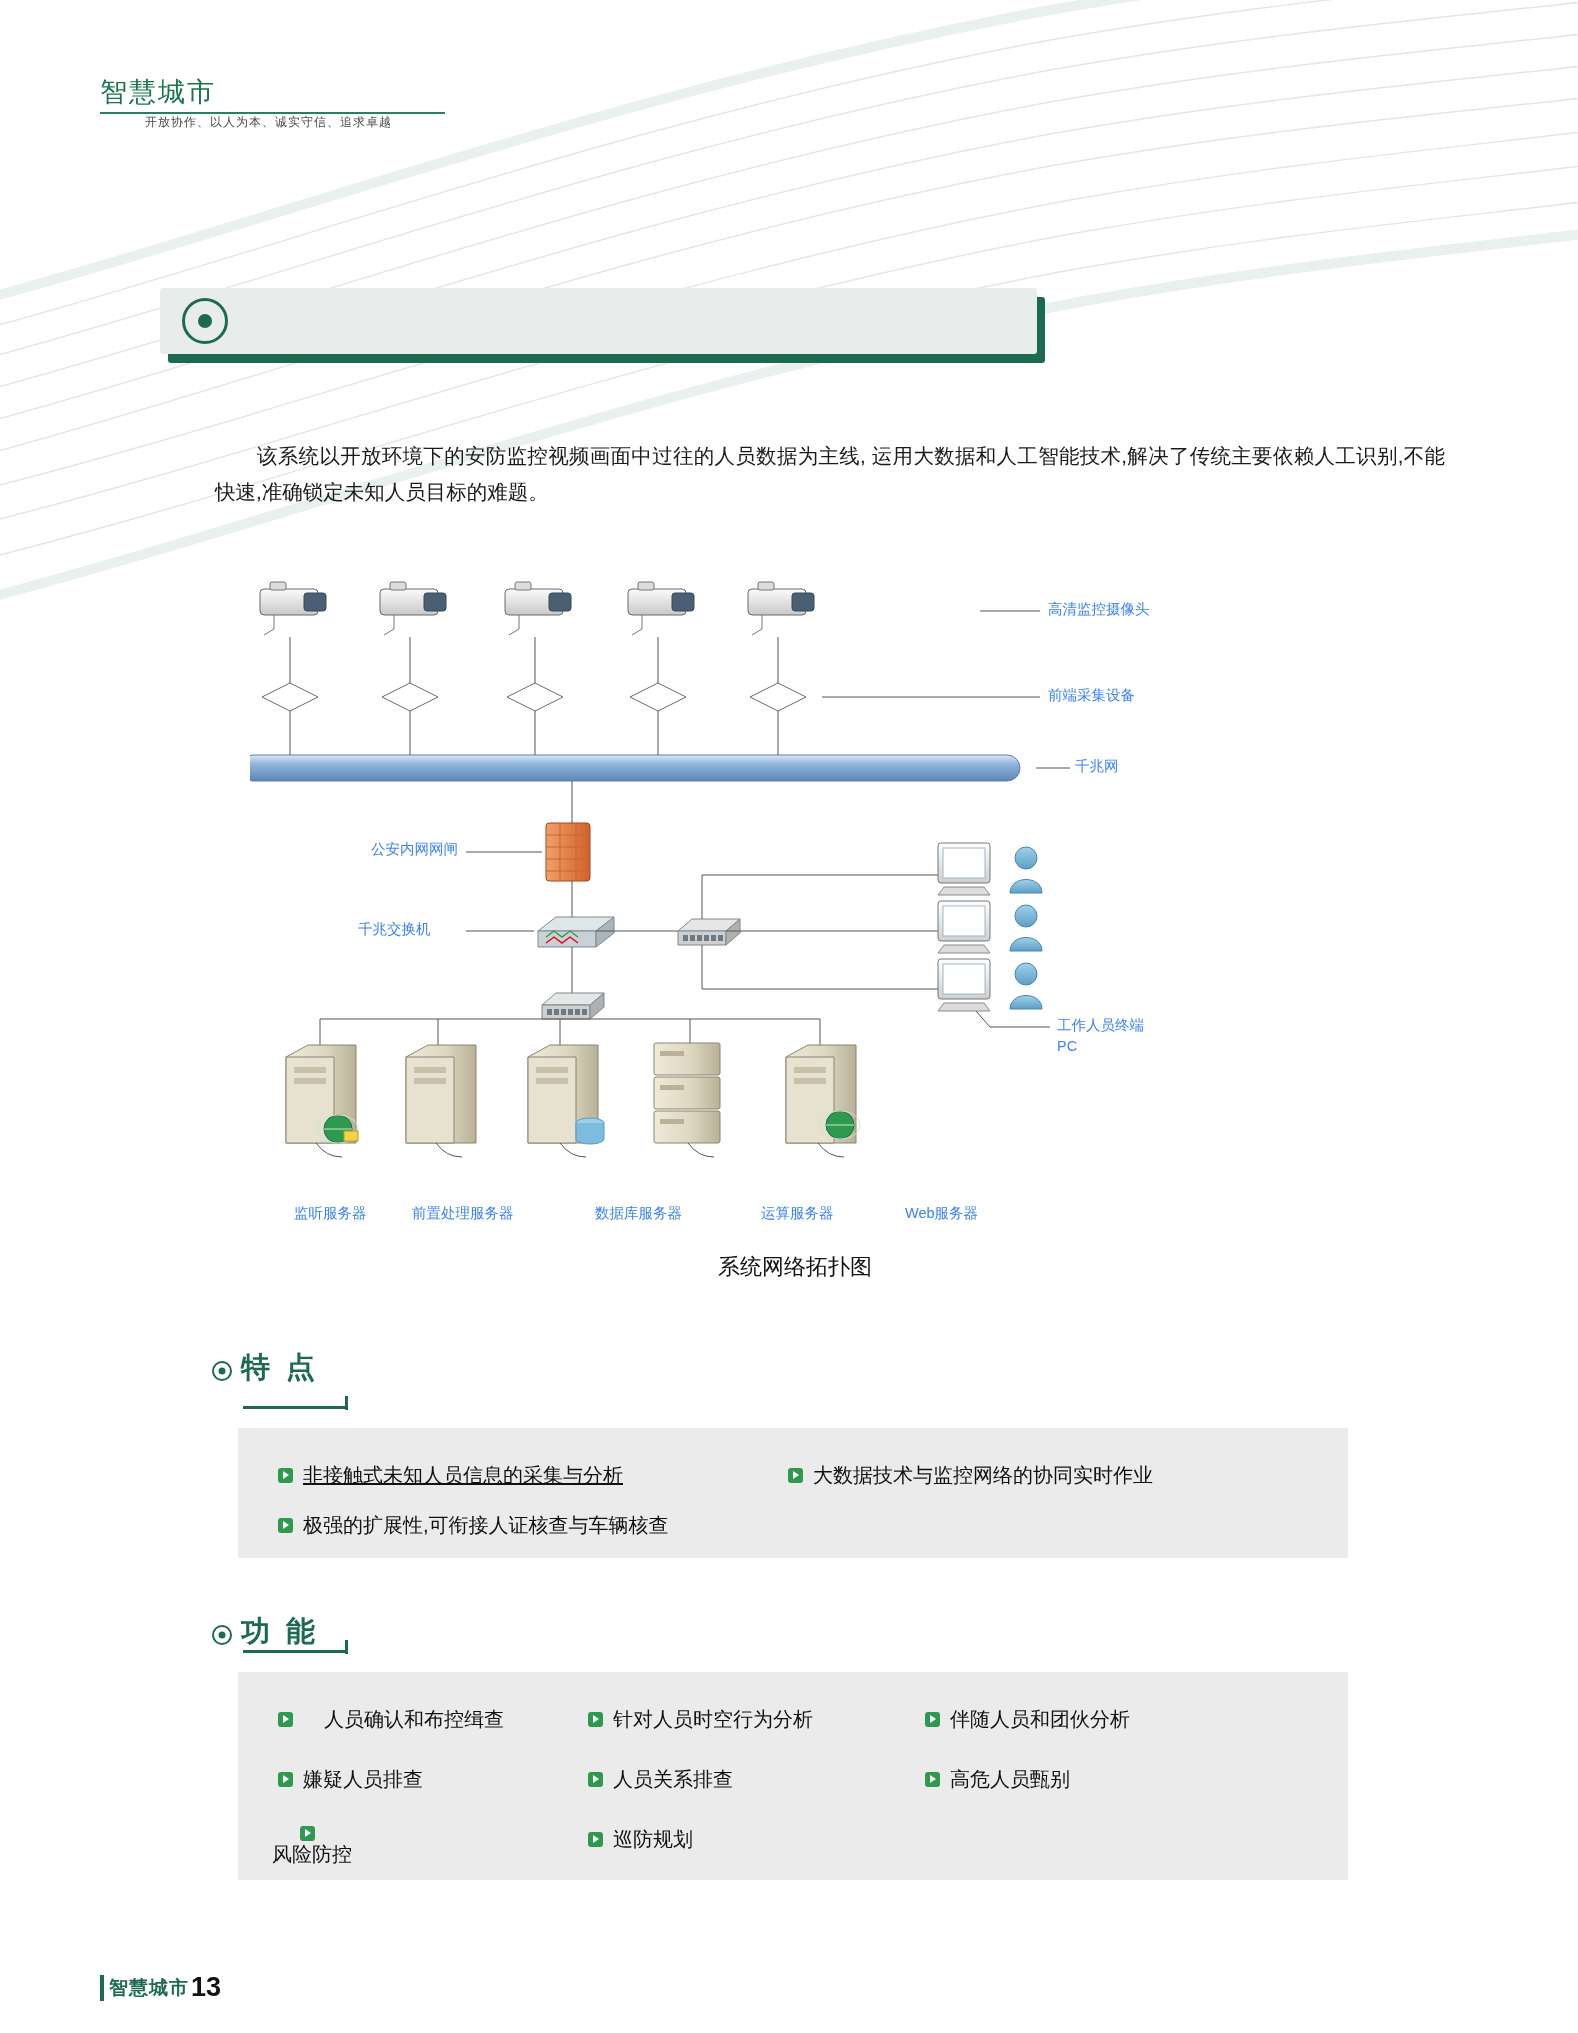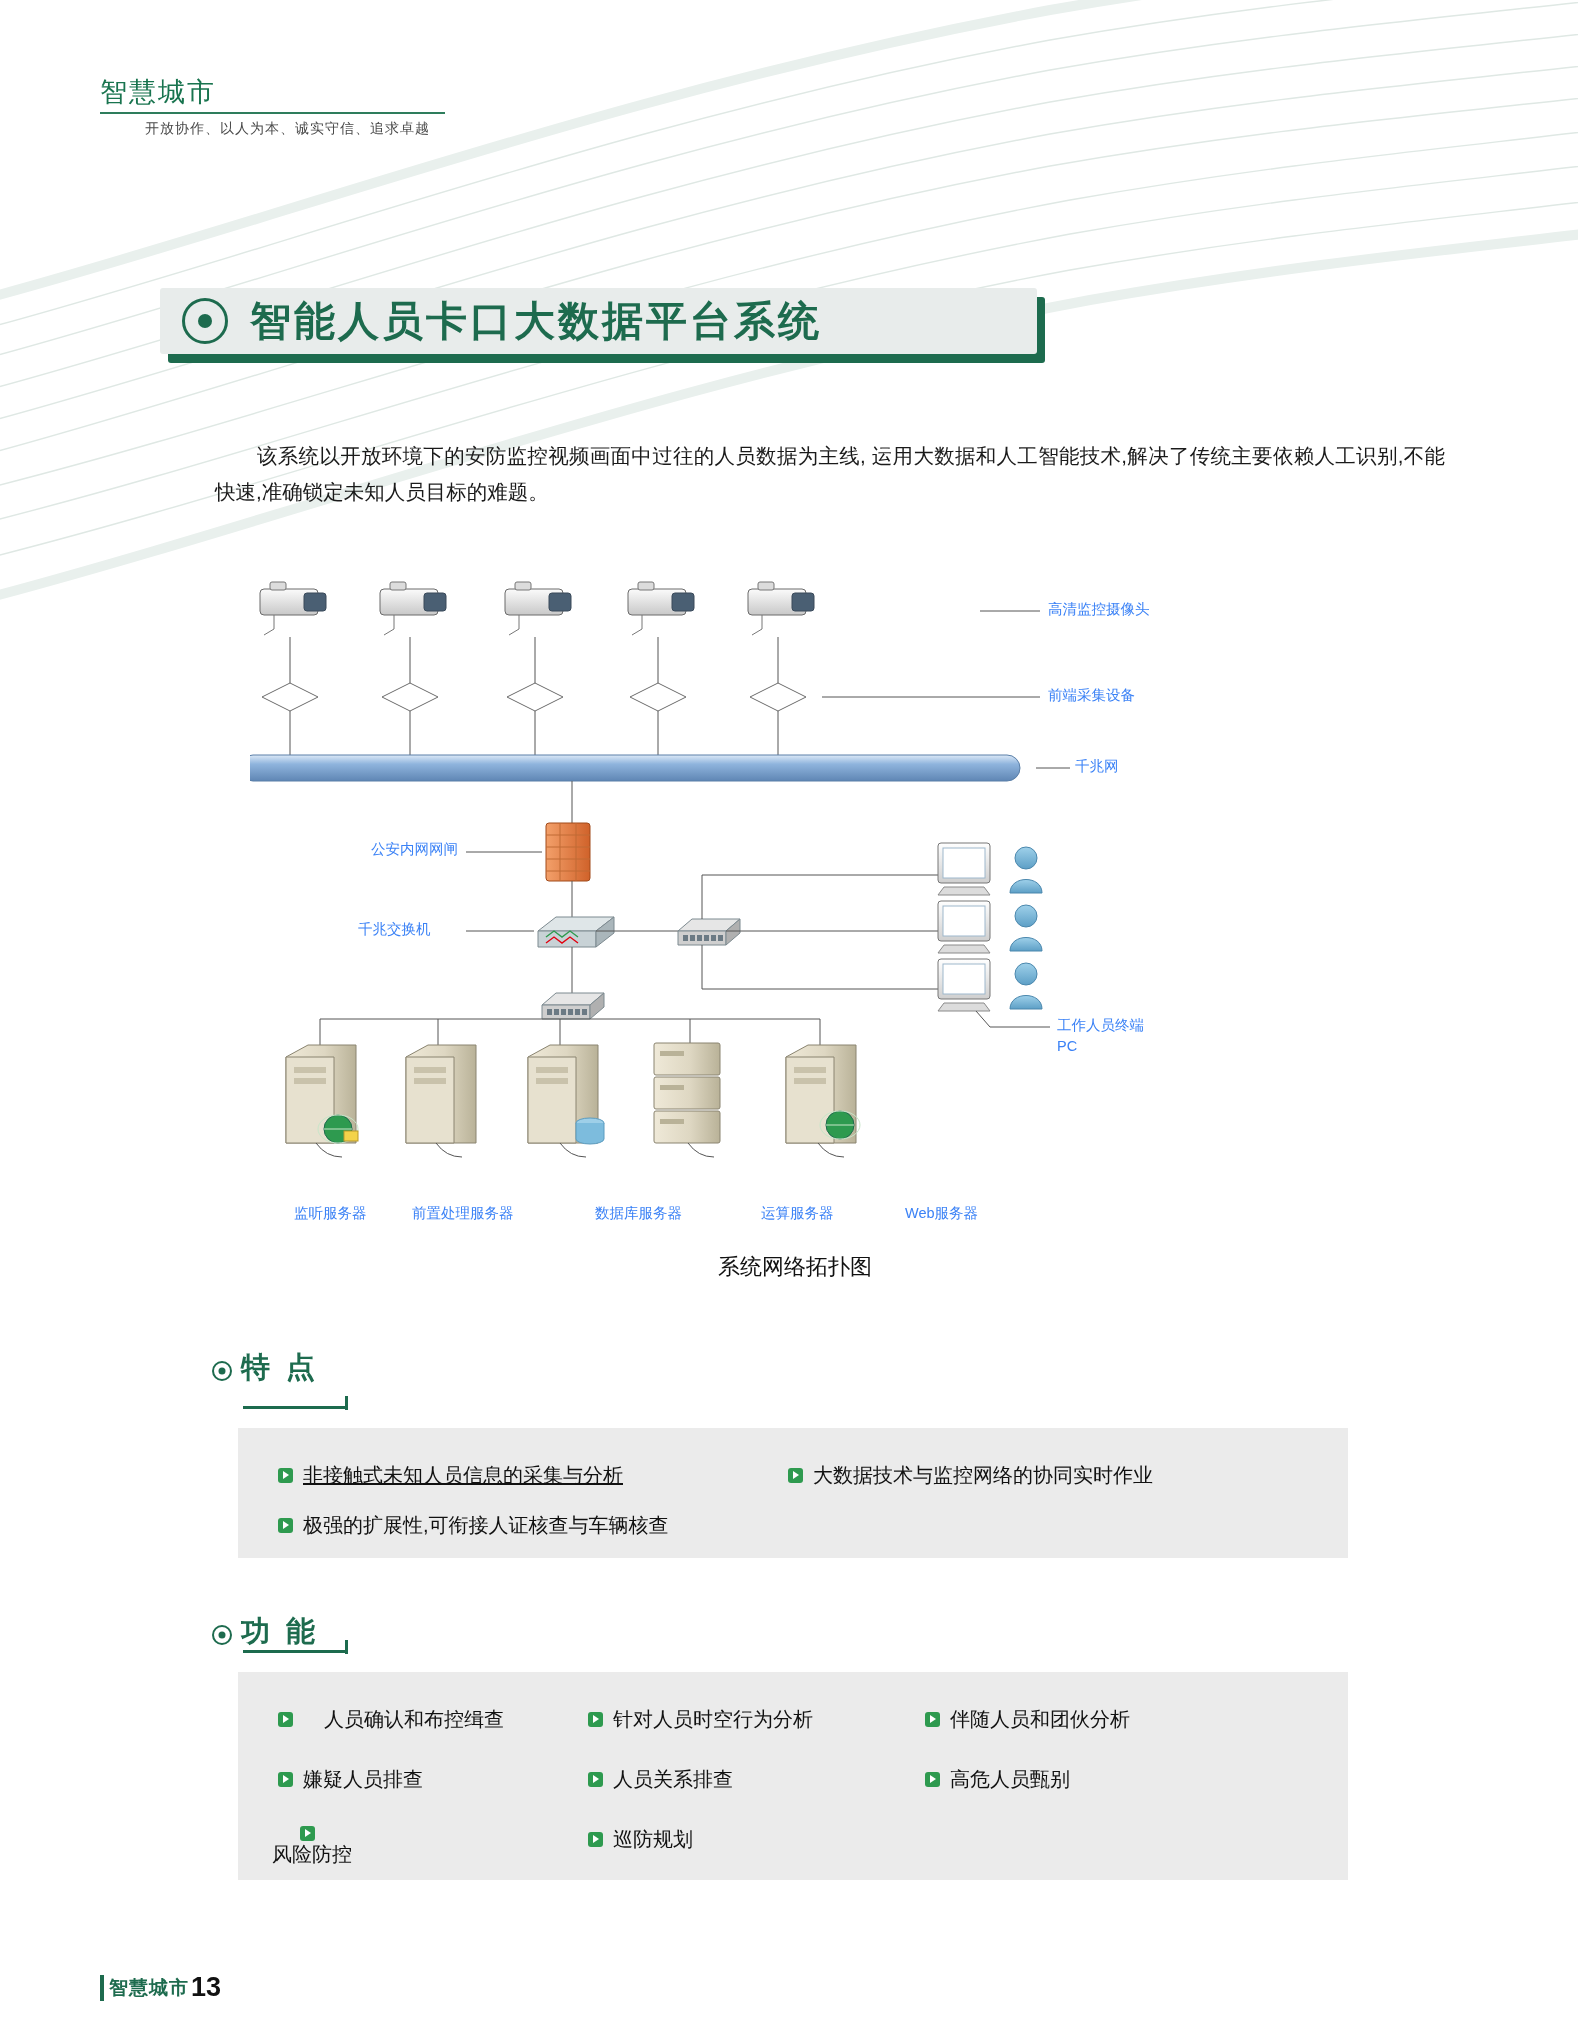--- a/index.html
+++ b/index.html
@@ -35,24 +35,23 @@
     font-weight: normal;
     line-height: 1.1;
   }
   .brand-rule {
     width: 345px;
     height: 2px;
     background: #2e7d5c;
     margin-top: 4px;
   }
   .brand-sub {
-    font-size: 14px;
+    font-size: 12px;
     color: #4a4a4a;
     letter-spacing: 1px;
-    margin-top: 6px;
     margin-left: 45px;
   }
 
   
   .banner {
     position: absolute;
     left: 160px;
     top: 288px;
     width: 885px;
     height: 72px;
@@ -256,21 +255,20 @@
 <div class="brand">
   <div class="brand-title">智慧城市</div>
   <div class="brand-rule"></div>
   <div class="brand-sub">开放协作、以人为本、诚实守信、追求卓越</div>
 </div>
 
 <div class="banner">
   <div class="banner-shadow"></div>
   <div class="banner-body">
     <div class="banner-icon"></div>
-    <div class="banner-text">智能人员卡口大数据平台系统</div>
   </div>
 </div>
 
 <div class="intro">该系统以开放环境下的安防监控视频画面中过往的人员数据为主线, 运用大数据和人工智能技术,解决了传统主要依赖人工识别,不能快速,准确锁定未知人员目标的难题。</div>
 
 <svg class="topology" viewBox="0 0 1090 700">
   <defs>
     <linearGradient id="busGrad" x1="0" y1="0" x2="0" y2="1">
       <stop offset="0%" stop-color="#dce9f7"></stop>
       <stop offset="35%" stop-color="#8fb4dd"></stop>

